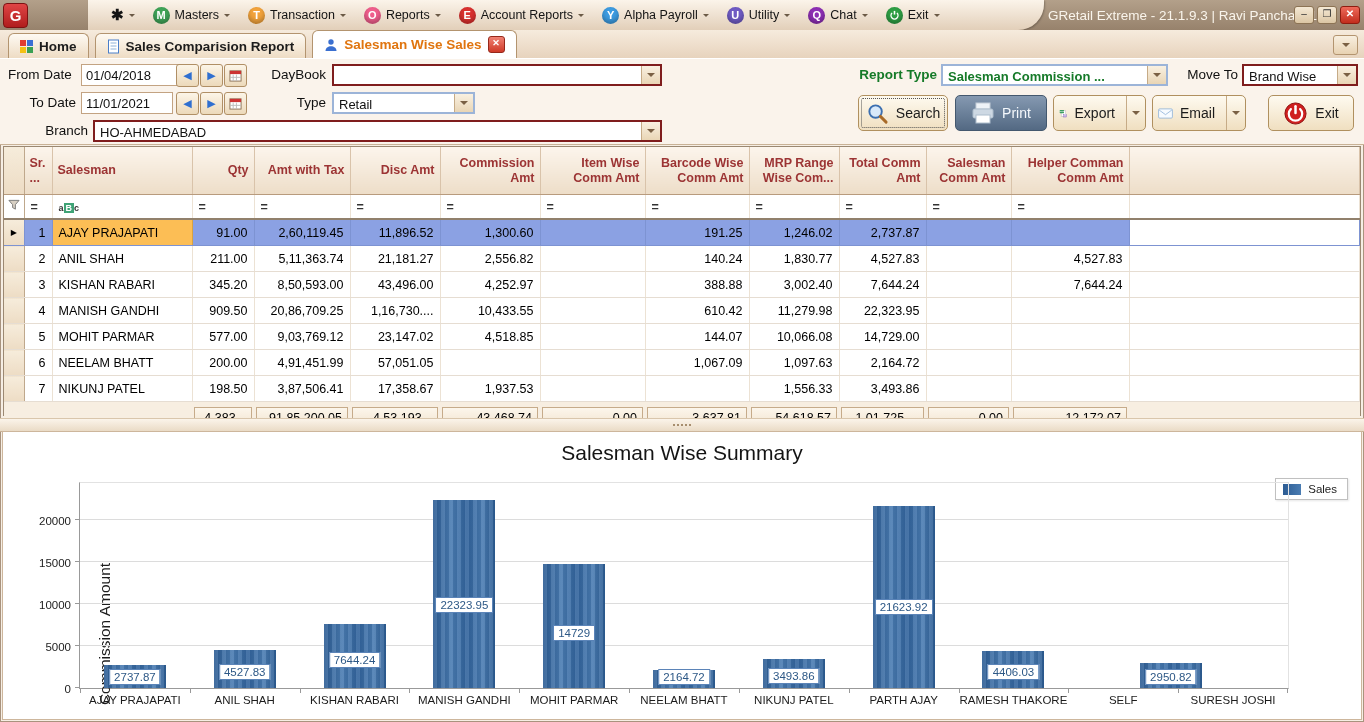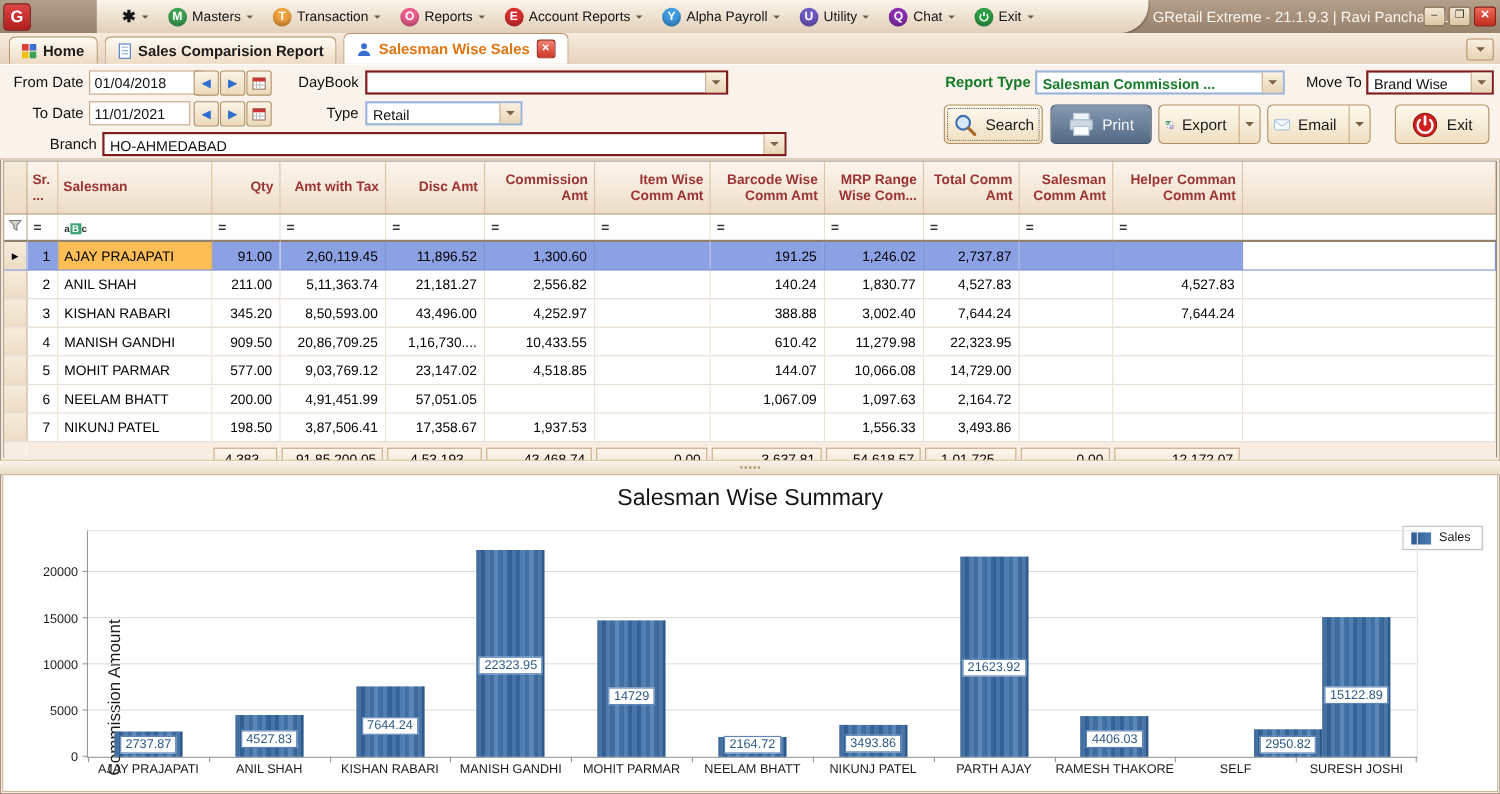--- a/index.html
+++ b/index.html
@@ -219,21 +219,21 @@
         <span>Salesman Wise Sales</span>
         <span class="tab-close">✕</span>
       </div>
     </div>
     <div class="tab-overflow">
         <i></i>
       </div>
   </div>
 
   <div class="filterpanel">
-    <div class="flabel" style="left:4px;top:9px;width:72px;">From Date</div>
+    <div class="flabel" style="left:4px;top:9px;width:72px;text-align:center;">From Date</div>
     <input class="tinput" style="left: 81px; top: 6px; width: 104px;" value="01/04/2018">
     <div class="navbtn" style="left:176px;top:6px;">
         <span>◀</span>
       </div>
     <div class="navbtn" style="left:200px;top:6px;">
         <span>▶</span>
       </div>
     <div class="navbtn" style="left:224px;top:6px;">
       <svg width="13" height="13" viewBox="0 0 14 14">
         <rect x="1" y="2" width="12" height="11" fill="#fff" stroke="#8a6f52"></rect>
@@ -272,21 +272,21 @@
 
     <div class="flabel" style="left:230px;top:37px;width:96px;">Type</div>
     <div class="combo blue" style="left:332px;top:34px;width:143px;">
       <div class="txt">Retail</div>
       <div class="dd">
           <i></i>
         </div>
     </div>
 
     <div class="flabel" style="left:4px;top:65px;width:84px;">Branch</div>
-    <div class="combo" style="left:93px;top:62px;width:622px;">
+    <div class="combo" style="left:93px;top:62px;width:569px;">
       <div class="txt">HO-AHMEDABAD</div>
       <div class="dd">
           <i></i>
         </div>
     </div>
 
     <div class="flabel green" style="left:843px;top:9px;width:94px;">Report Type</div>
     <div class="combo blue" style="left:941px;top:6px;width:227px;">
       <div class="txt green">Salesman Commission ...</div>
       <div class="dd">
@@ -629,24 +629,20 @@
         <div class="slot" style="left: 878.545px; width: 109.818px;">
           <div class="bar" style="height: 37.0179px;"></div>
           <div class="bar-label" style="bottom: 7.65804px;">4406.03</div>
         </div>
         <div class="xlabel" style="left: 878.545px; width: 109.818px;">RAMESH THAKORE</div>
         <div class="slot" style="left: 1036px; width: 109.818px;">
           <div class="bar" style="height: 24.7917px;"></div>
           <div class="bar-label" style="bottom: 3px;">2950.82</div>
         </div>
         <div class="xlabel" style="left: 988.364px; width: 109.818px;">SELF</div>
-        <div class="slot" style="left: 1098.18px; width: 109.818px;">
-          <div class="bar" style="height: 127.057px;"></div>
-          <div class="bar-label" style="bottom: 48.1757px;">15122.89</div>
-        </div>
         <div class="xlabel" style="left: 1098.18px; width: 109.818px;">SURESH JOSHI</div>
         <div class="xtick" style="left: 0px;"></div>
         <div class="xtick" style="left: 109.818px;"></div>
         <div class="xtick" style="left: 219.636px;"></div>
         <div class="xtick" style="left: 329.455px;"></div>
         <div class="xtick" style="left: 439.273px;"></div>
         <div class="xtick" style="left: 549.091px;"></div>
         <div class="xtick" style="left: 658.909px;"></div>
         <div class="xtick" style="left: 768.727px;"></div>
         <div class="xtick" style="left: 878.545px;"></div>

